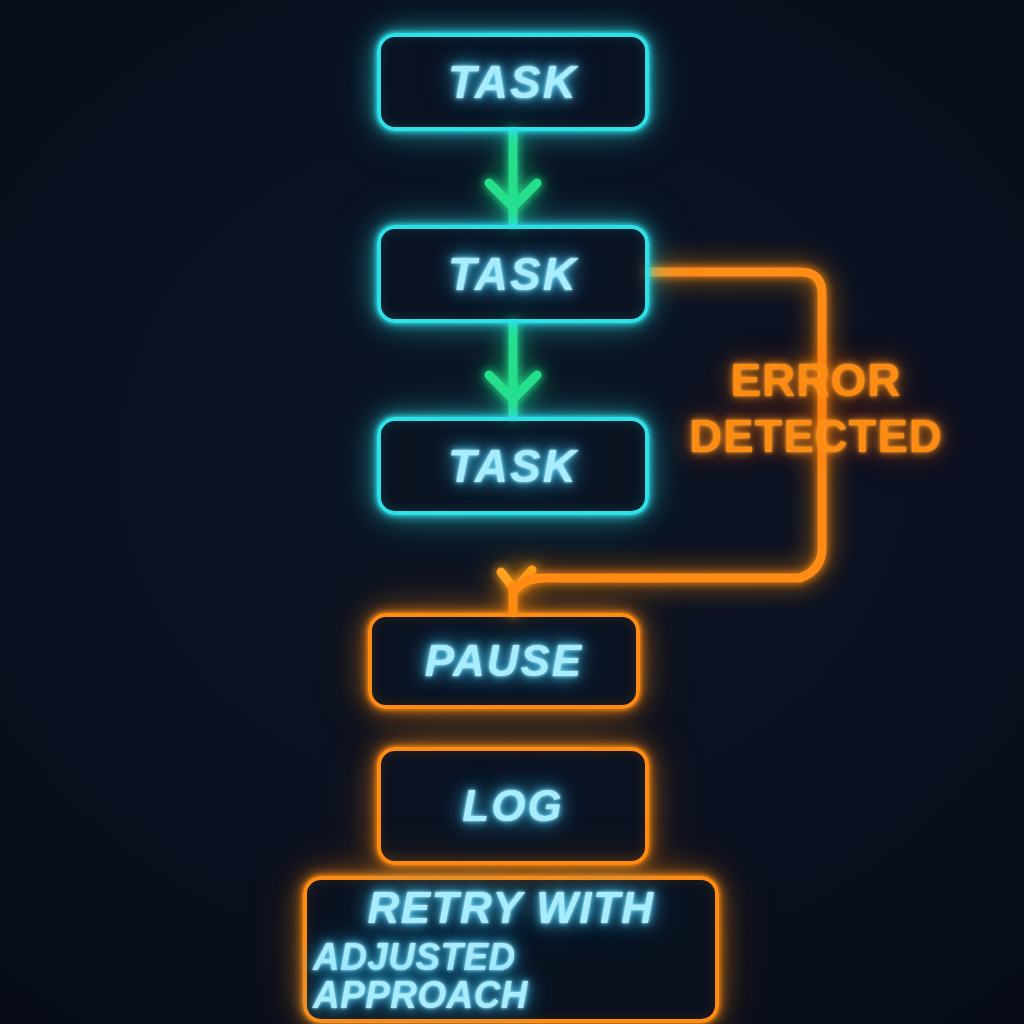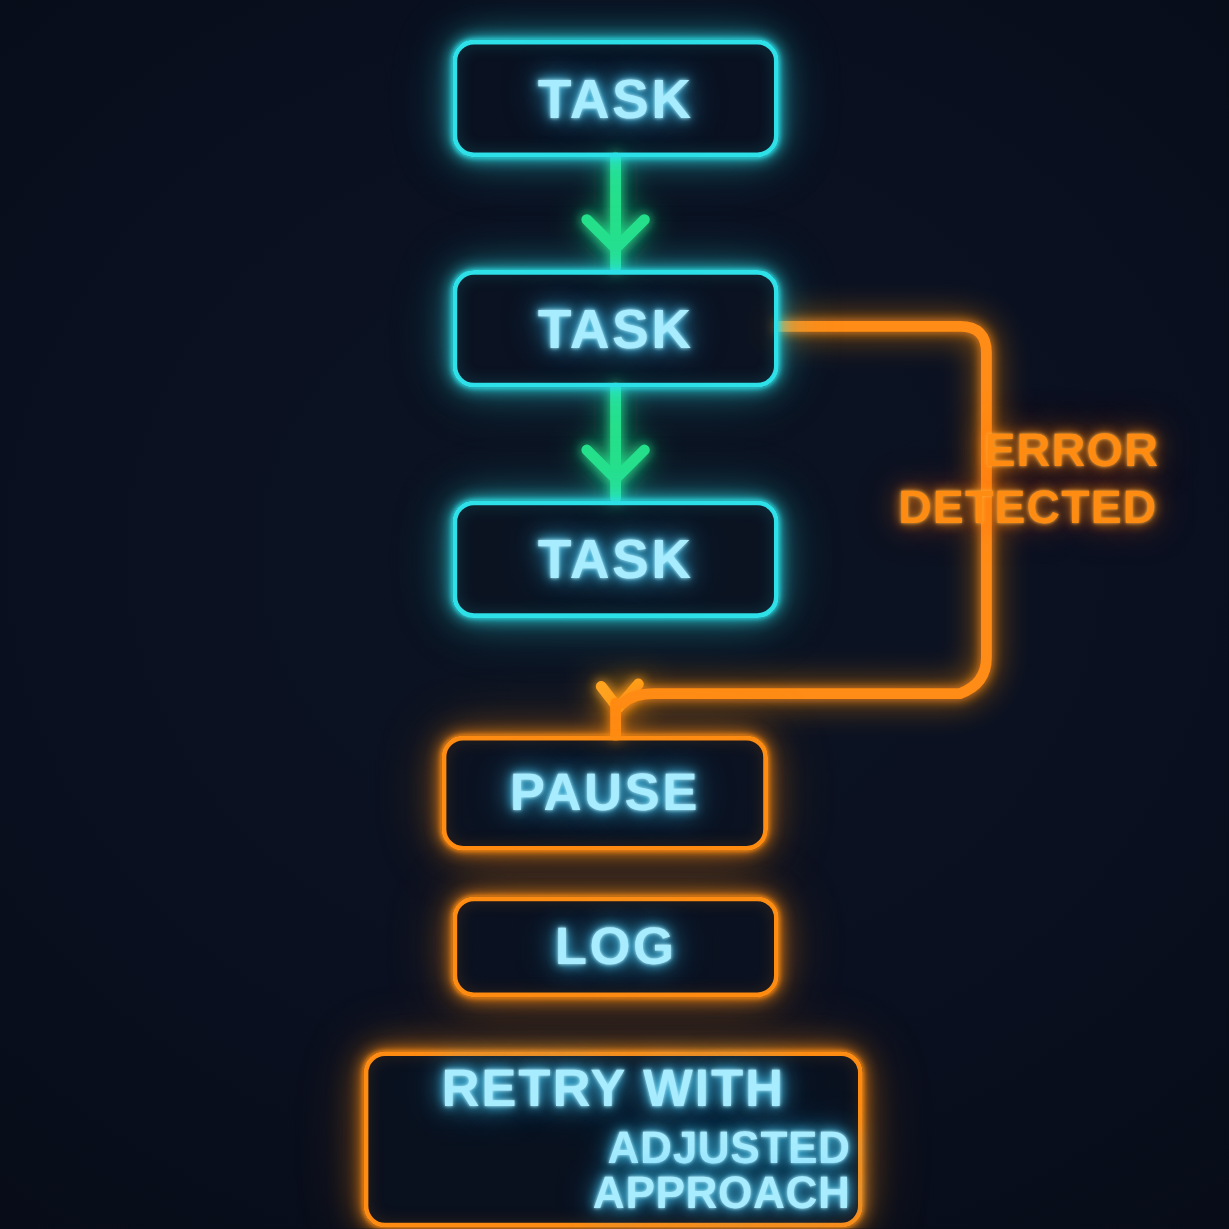--- a/index.html
+++ b/index.html
@@ -28,22 +28,23 @@
     position: absolute;
     box-sizing: border-box;
     border-style: solid;
     border-width: 4px;
     border-radius: 18px;
     display: flex;
     flex-direction: column;
     align-items: center;
     justify-content: center;
     background: rgba(10, 20, 34, 0.45);
-    text-align: right;
+    text-align: left;
     line-height: 1;
+    font-style: italic;
   }
 
   .node.cyan {
     border-color: #2ee0e8;
     box-shadow:
       0 0 4px #2ee0e8,
       0 0 12px rgba(46, 224, 232, 0.85),
       0 0 28px rgba(46, 224, 232, 0.45),
       0 0 54px rgba(46, 224, 232, 0.22),
       inset 0 0 14px rgba(46, 224, 232, 0.16);
@@ -78,42 +79,42 @@
     letter-spacing: 0.5px;
     margin-top: 8px;
     transform: scaleX(0.97);
   }
 
   
   #node-task-1   { left: 377px; top: 33px;  width: 272px; height: 98px; }
   #node-task-2   { left: 377px; top: 225px; width: 272px; height: 98px; }
   #node-task-3   { left: 377px; top: 417px; width: 272px; height: 98px; }
   #node-pause    { left: 368px; top: 613px; width: 272px; height: 96px; }
-  #node-log      { left: 377px; top: 747px; width: 272px; height: 84px; }
+  #node-log      { left: 377px; top: 747px; width: 272px; height: 118px; }
   #node-retry    { left: 303px; top: 876px; width: 416px; height: 147px; }
 
   
   #wires {
     position: absolute;
     left: 0; top: 0;
     width: 1024px;
     height: 1024px;
     pointer-events: none;
   }
 
   
   #error-label {
     position: absolute;
     left: 666px;
     top: 352px;
     width: 300px;
-    text-align: right;
+    text-align: center;
     color: #ff8c12;
     font-weight: 700;
-    font-size: 39px;
+    font-size: 46px;
     line-height: 1.22;
     letter-spacing: 1px;
     text-shadow:
       0 0 3px #ffb347,
       0 0 10px rgba(255, 140, 18, 0.9),
       0 0 24px rgba(255, 120, 10, 0.55),
       0 0 44px rgba(255, 110, 0, 0.3);
   }
   #error-label .err-line { display: block; }
   #error-label .err-line-2 { transform: scaleX(0.99); }

